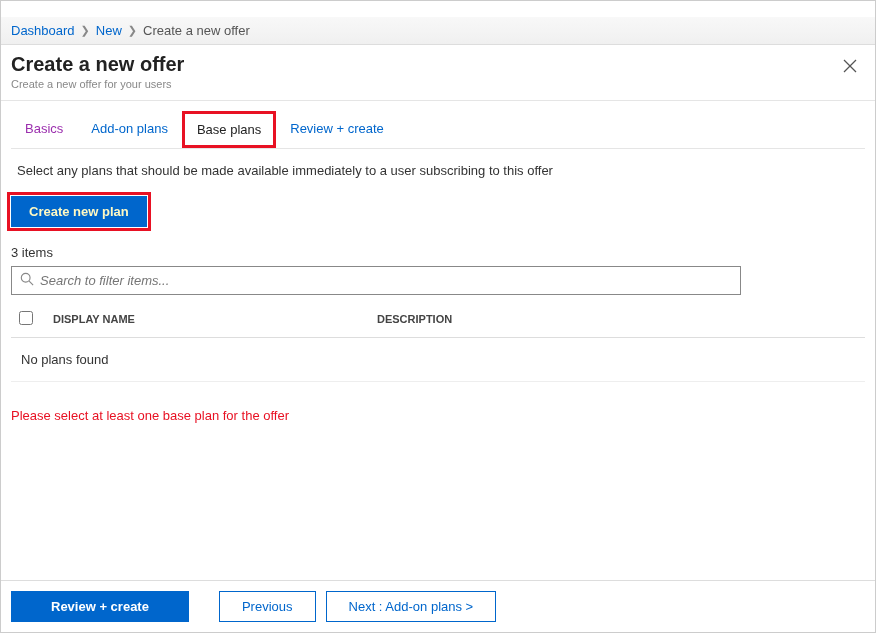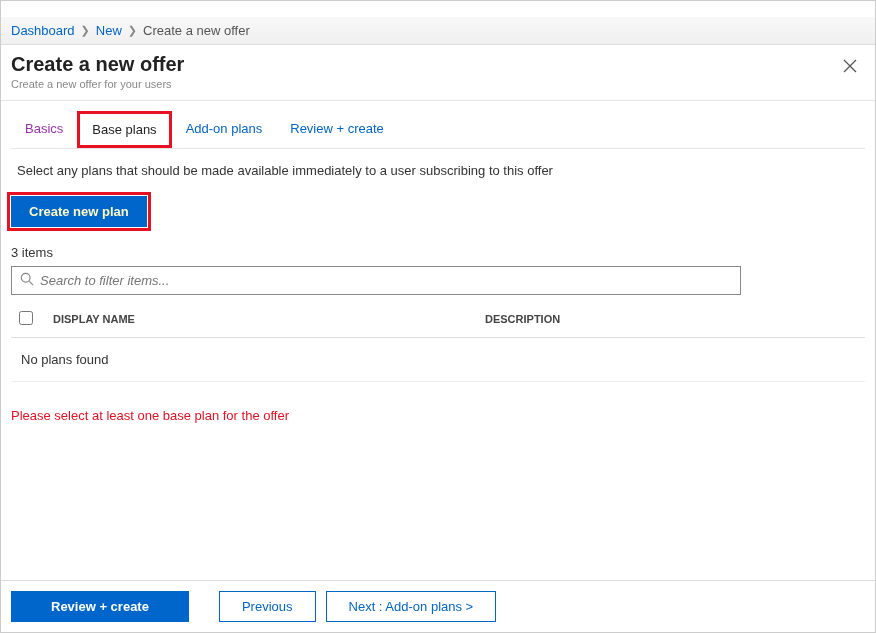--- a/index.html
+++ b/index.html
@@ -97,21 +97,21 @@
       align-items: center;
       border-bottom: 1px solid #ddd;
       padding: 10px 8px;
       margin-top: 6px;
       font-size: 11px;
       font-weight: 700;
       color: #444;
     }
     .col-check { width: 34px; }
     .col-check input { width: 14px; height: 14px; }
-    .col-name { width: 432px; }
+    .col-name { width: 324px; }
     .col-desc { flex: 1; }
     .empty-row {
       padding: 14px 10px;
       font-size: 13px;
       color: #333;
       border-bottom: 1px solid #eee;
     }
     .error-msg {
       color: #e81123;
       font-size: 13px;
@@ -169,22 +169,22 @@
     <svg width="14" height="14" viewBox="0 0 14 14">
         <line x1="1" y1="1" x2="13" y2="13" stroke="#555" stroke-width="1.2"></line>
         <line x1="13" y1="1" x2="1" y2="13" stroke="#555" stroke-width="1.2"></line>
       </svg>
   </div>
 </div>
 
 <div class="content">
   <div class="tabs">
     <div class="tab visited">Basics</div>
+    <div class="tab">Add-on plans</div>
     <div class="tab active">Base plans</div>
-    <div class="tab">Add-on plans</div>
     <div class="tab">Review + create</div>
   </div>
 
   <div class="description">Select any plans that should be made available immediately to a user subscribing to this offer</div>
 
   <div class="btn-row">
     <button class="btn-primary">Create new plan</button>
   </div>
 
   <div class="items-count">3 items</div>

